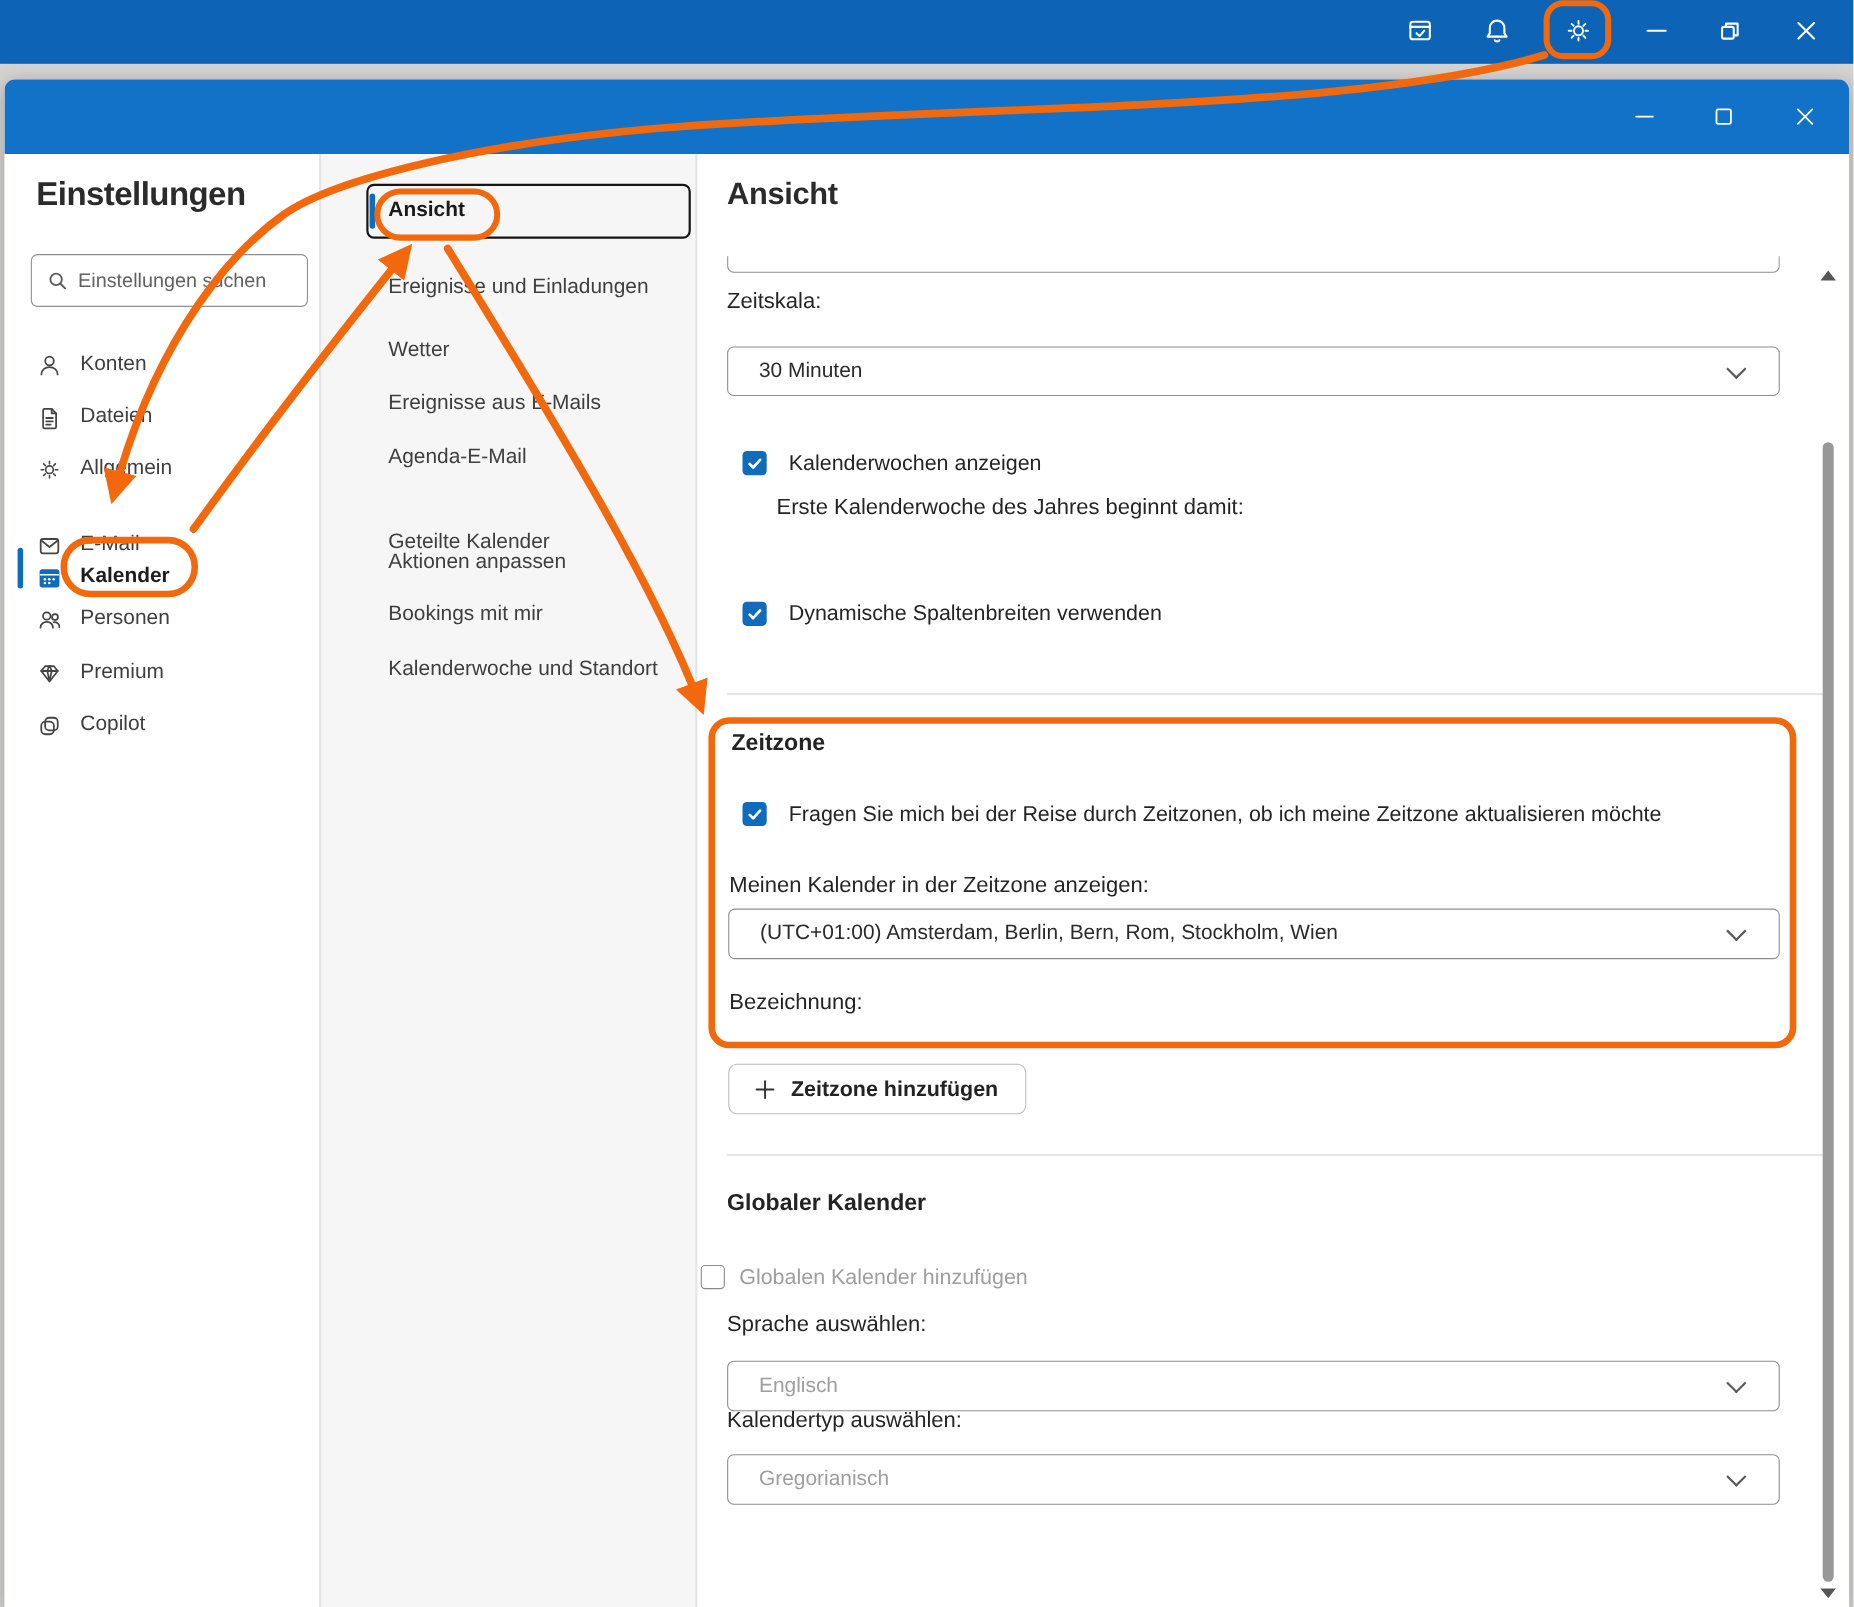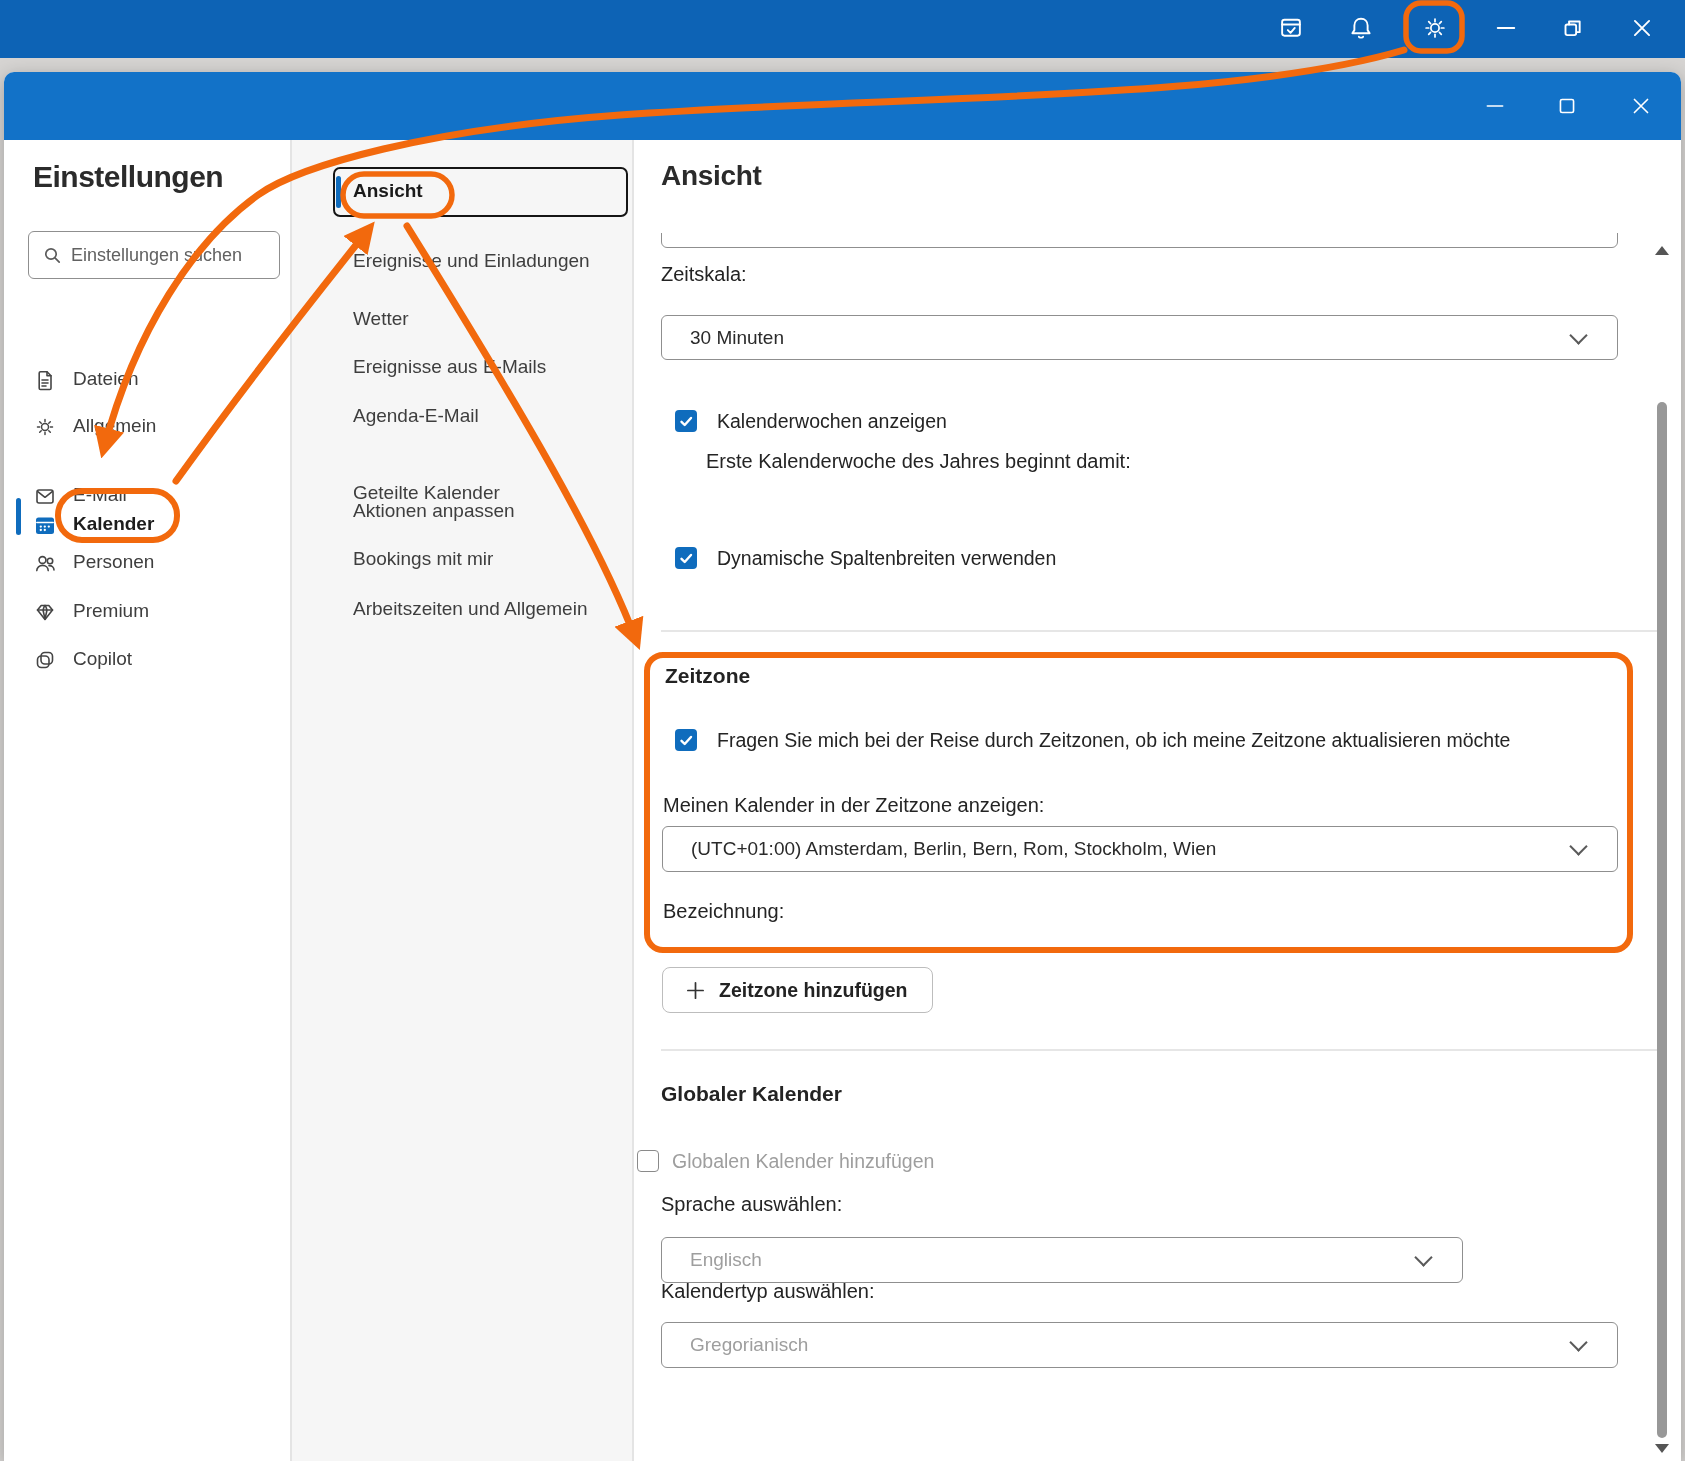--- a/index.html
+++ b/index.html
@@ -148,20 +148,27 @@
   <div class="abs side-title">Einstellungen</div>
 
   <div class="abs searchbox">
     <svg>
         <circle cx="9" cy="9" r="5.2"></circle>
         <path d="M13.2 13.2l4 4"></path>
       </svg>
     <input placeholder="Einstellungen suchen" style="">
   </div>
 
+  <div class="abs srow" style="top:240px;">
+    <span class="icon"><svg viewBox="0 0 22 22">
+          <circle cx="11" cy="7.2" r="3.9"></circle>
+          <path d="M3.6 19.4c0-4.1 3.3-6.6 7.4-6.6s7.4 2.5 7.4 6.6"></path>
+        </svg></span>
+    <span class="lbl">Konten</span>
+  </div>
   <div class="abs srow" style="top:288px;">
     <span class="icon"><svg viewBox="0 0 22 22">
           <path d="M6.5 2.8h6.5l4 4v12.4a1.3 1.3 0 0 1-1.3 1.3H6.5a1.3 1.3 0 0 1-1.3-1.3V4.1a1.3 1.3 0 0 1 1.3-1.3z"></path>
           <path d="M13 2.8v4h4"></path>
           <path d="M8 11h6M8 14h6M8 17h4"></path>
         </svg></span>
     <span class="lbl">Dateien</span>
   </div>
   <div class="abs srow" style="top:335px;">
     <span class="icon"><svg viewBox="0 0 24 24">
@@ -217,21 +224,21 @@
   <div class="abs focusrect"></div>
   <div class="abs pill" style="left:332px; top:104px; height:32px;"></div>
   <div class="abs nav-item sel" style="top:108px;">Ansicht</div>
   <div class="abs nav-item" style="top:178px;">Ereignisse und Einladungen</div>
   <div class="abs nav-item" style="top:236px;">Wetter</div>
   <div class="abs nav-item" style="top:284px;">Ereignisse aus E-Mails</div>
   <div class="abs nav-item" style="top:333px;">Agenda-E-Mail</div>
   <div class="abs nav-item" style="top:380px;margin-top:30px;">Geteilte Kalender</div>
   <div class="abs nav-item" style="top:428px;">Aktionen anpassen</div>
   <div class="abs nav-item" style="top:476px;">Bookings mit mir</div>
-  <div class="abs nav-item" style="top:526px;">Arbeitszeiten und Allgemein</div>
+  <div class="abs nav-item" style="top:526px;">Kalenderwoche und Standort</div>
 
   <div class="abs pane-h1">Ansicht</div>
 
   <div class="abs sliverwrap">
       <div class="sliver"></div>
     </div>
 
   <div class="abs lab" style="left:657px; top:191px;">Zeitskala:</div>
   <div class="abs dd" style="left:657px; top:243px; width:957px; height:45px;">
     <span>30 Minuten</span>
@@ -281,21 +288,21 @@
   </div>
 
   <div class="abs hdiv" style="left:657px; top:977px; width:1005px;"></div>
 
   <div class="abs h2" style="left:657px; top:1010px;">Globaler Kalender</div>
 
   <div class="abs cb off" style="left:633px; top:1078px;"></div>
   <div class="abs cblbl dis" style="left:668px; top:1078px;">Globalen Kalender hinzufügen</div>
 
   <div class="abs lab" style="left:657px; top:1121px;">Sprache auswählen:</div>
-  <div class="abs dd dis" style="left:657px; top:1165px; width:802px; height:46px;">
+  <div class="abs dd dis" style="left:657px; top:1165px; width:957px; height:46px;">
     <span>Englisch</span>
     <span class="chev"></span>
   </div>
 
   <div class="abs lab" style="left:657px; top:1208px;">Kalendertyp auswählen:</div>
   <div class="abs dd dis" style="left:657px; top:1250px; width:957px; height:46px;">
     <span>Gregorianisch</span>
     <span class="chev"></span>
   </div>
 

